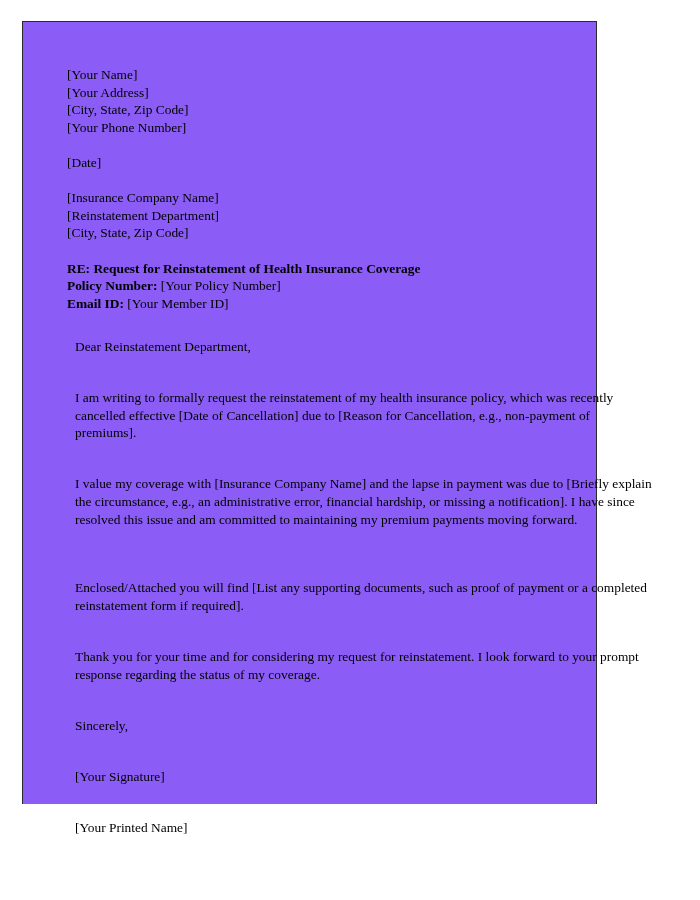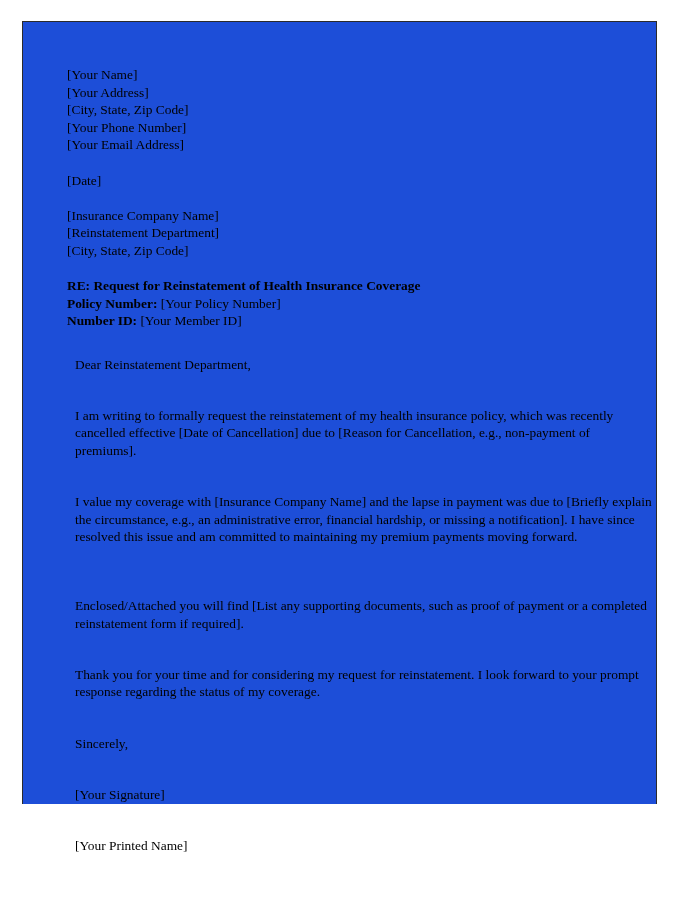--- a/index.html
+++ b/index.html
@@ -12,28 +12,28 @@
     height: 900px;
     font-family: "Liberation Serif", "DejaVu Serif", serif;
     color: #000000;
     overflow: hidden;
   }
 
   .page-sheet {
     position: absolute;
     left: 22px;
     top: 21px;
-    width: 635px;
+    width: 575px;
     height: 783px;
     border-left: 1.5px solid #2b2b2b;
     border-right: 1.5px solid #2b2b2b;
     border-top: 1.5px solid #2b2b2b;
     border-bottom: none;
     box-sizing: border-box;
-    background: #1d4ed8;
+    background: #8b5cf6;
     text-decoration: underline;
   }
 
   .letter-body {
     position: absolute;
     left: 44px;
     top: 44px;
     width: 594px;
     font-size: 13.4px;
     line-height: 17.6px;
@@ -70,21 +70,20 @@
 <body>
 
 <div class="page-sheet">
   <div class="letter-body">
 
     <div class="block">
       <span class="line">[Your Name]</span>
       <span class="line">[Your Address]</span>
       <span class="line">[City, State, Zip Code]</span>
       <span class="line">[Your Phone Number]</span>
-      <span class="line">[Your Email Address]</span>
     </div>
 
     <div class="spacer-sm"></div>
 
     <div class="block">
       <span class="line">[Date]</span>
     </div>
 
     <div class="spacer-sm"></div>
 
@@ -92,21 +91,21 @@
       <span class="line">[Insurance Company Name]</span>
       <span class="line">[Reinstatement Department]</span>
       <span class="line">[City, State, Zip Code]</span>
     </div>
 
     <div class="spacer-sm"></div>
 
     <div class="block re-block">
       <span class="line">RE: Request for Reinstatement of Health Insurance Coverage</span>
       <span class="line"><span class="label">Policy Number:</span><span class="value"> [Your Policy Number]</span></span>
-      <span class="line"><span class="label">Number ID:</span><span class="value"> [Your Member ID]</span></span>
+      <span class="line"><span class="label">Email ID:</span><span class="value"> [Your Member ID]</span></span>
     </div>
 
     <div class="spacer-sm"></div>
 
     <p class="para">Dear Reinstatement Department,</p>
 
     <div class="spacer-sm"></div>
 
     <p class="para">I am writing to formally request the reinstatement of my health insurance policy, which was recently cancelled effective [Date of Cancellation] due to [Reason for Cancellation, e.g., non-payment of premiums].</p>
 

